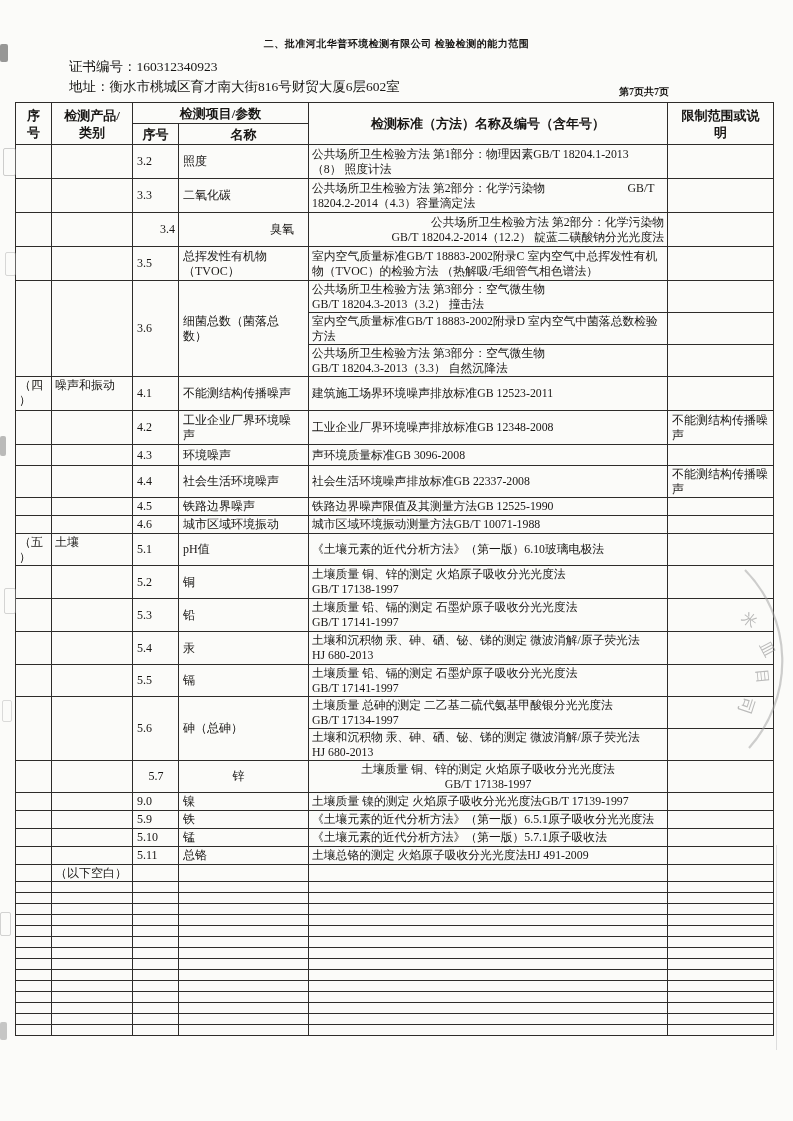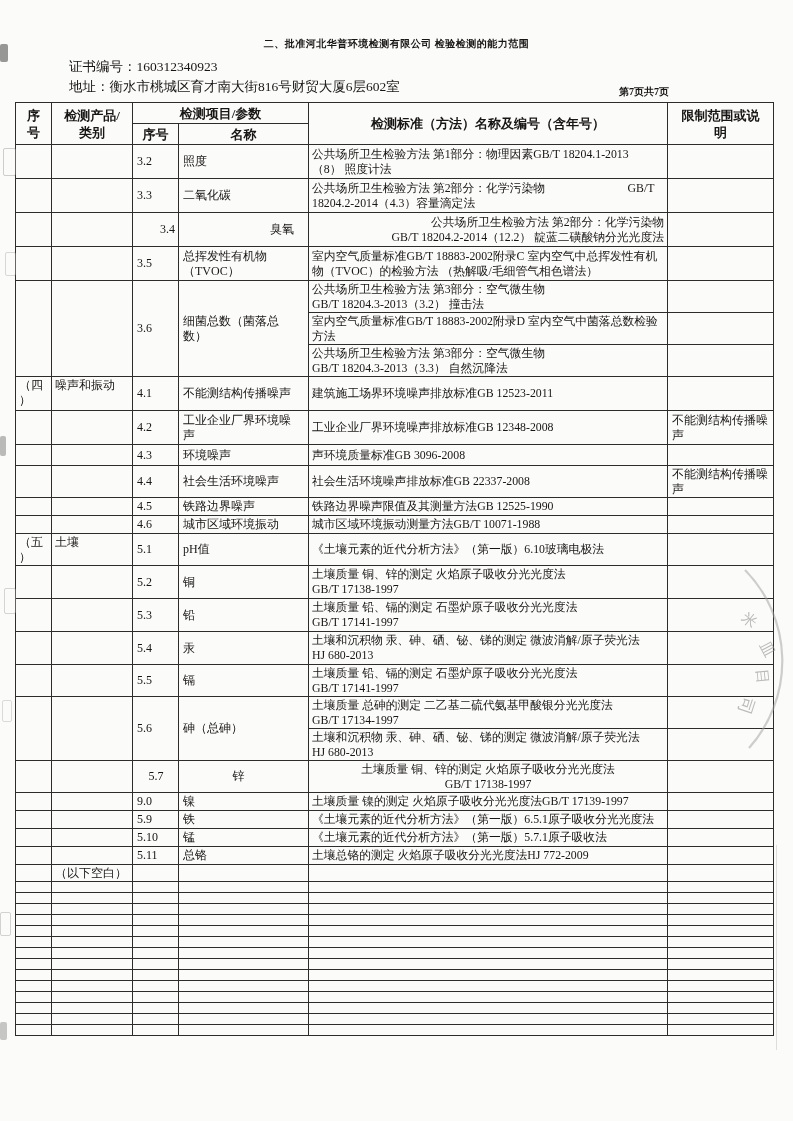--- a/index.html
+++ b/index.html
@@ -267,21 +267,21 @@
         <td class="no-col">5.10</td>
         <td class="name-col">锰</td>
         <td class="std-col">《土壤元素的近代分析方法》（第一版）5.7.1原子吸收法</td>
         <td class="remark-col"></td>
       </tr>
       <tr style="height: 16px;">
         <td class="seq-col"></td>
         <td class="cat-col"></td>
         <td class="no-col">5.11</td>
         <td class="name-col">总铬</td>
-        <td class="std-col">土壤总铬的测定 火焰原子吸收分光光度法HJ 772-2009</td>
+        <td class="std-col">土壤总铬的测定 火焰原子吸收分光光度法HJ 491-2009</td>
         <td class="remark-col"></td>
       </tr>
       <tr style="height: 17px;">
         <td class="seq-col"></td>
         <td class="cat-col">（以下空白）</td>
         <td class="no-col"></td>
         <td class="name-col"></td>
         <td class="std-col"></td>
         <td class="remark-col"></td>
       </tr>

